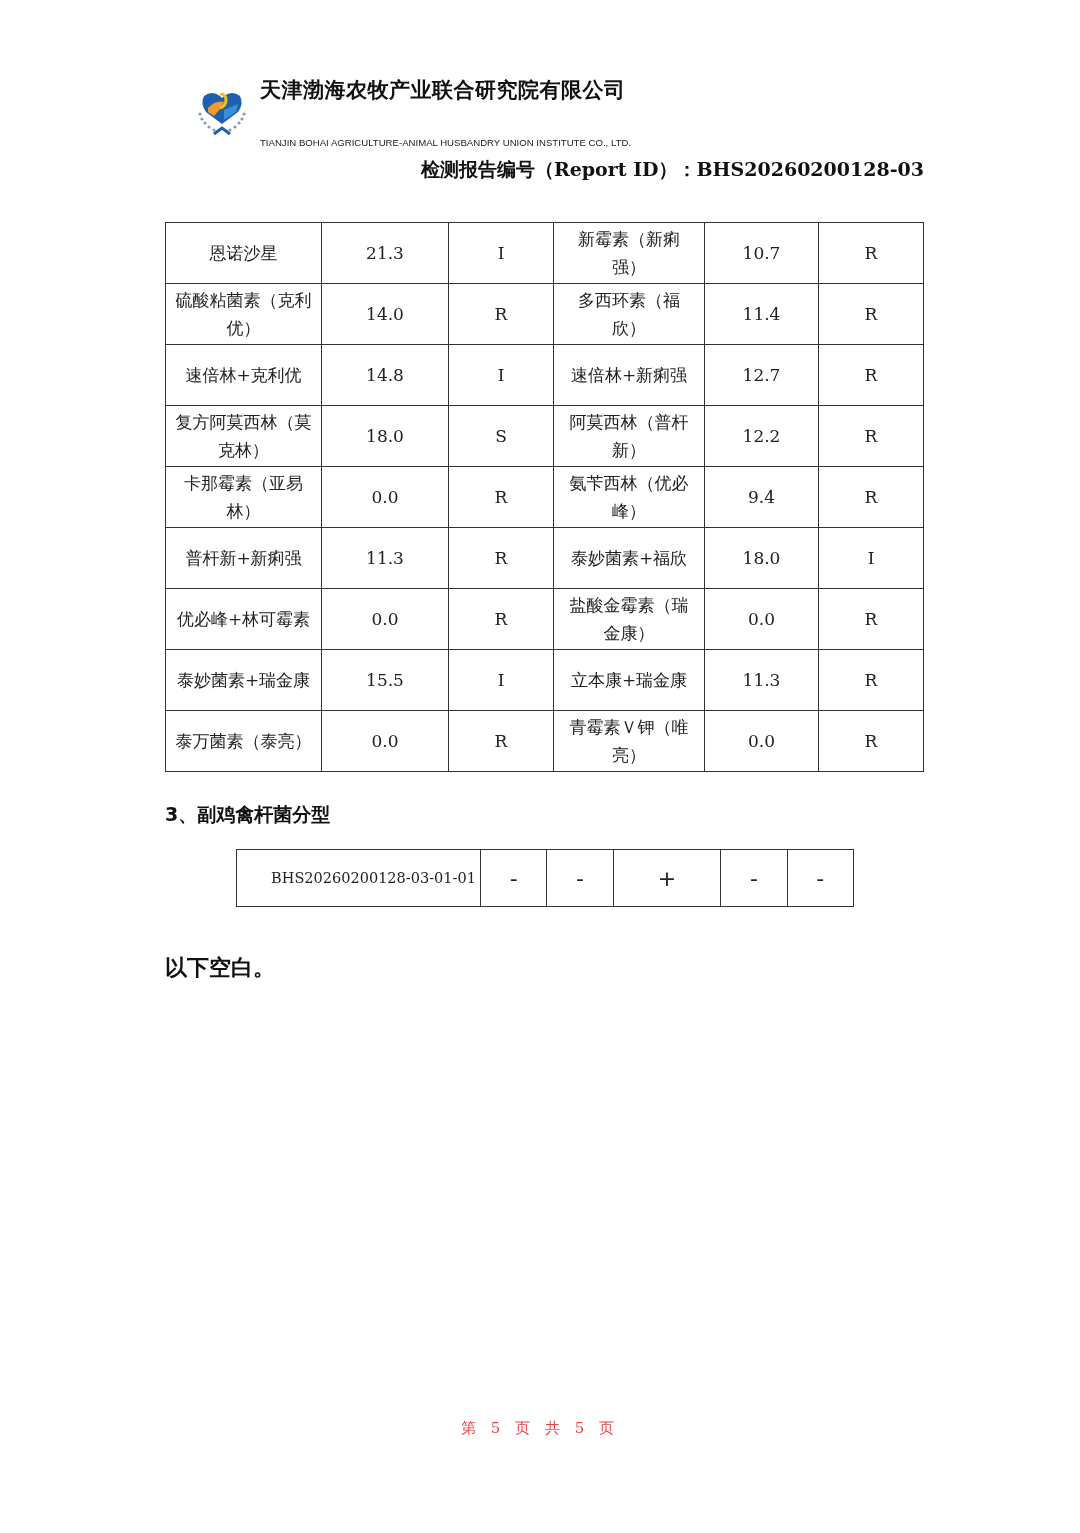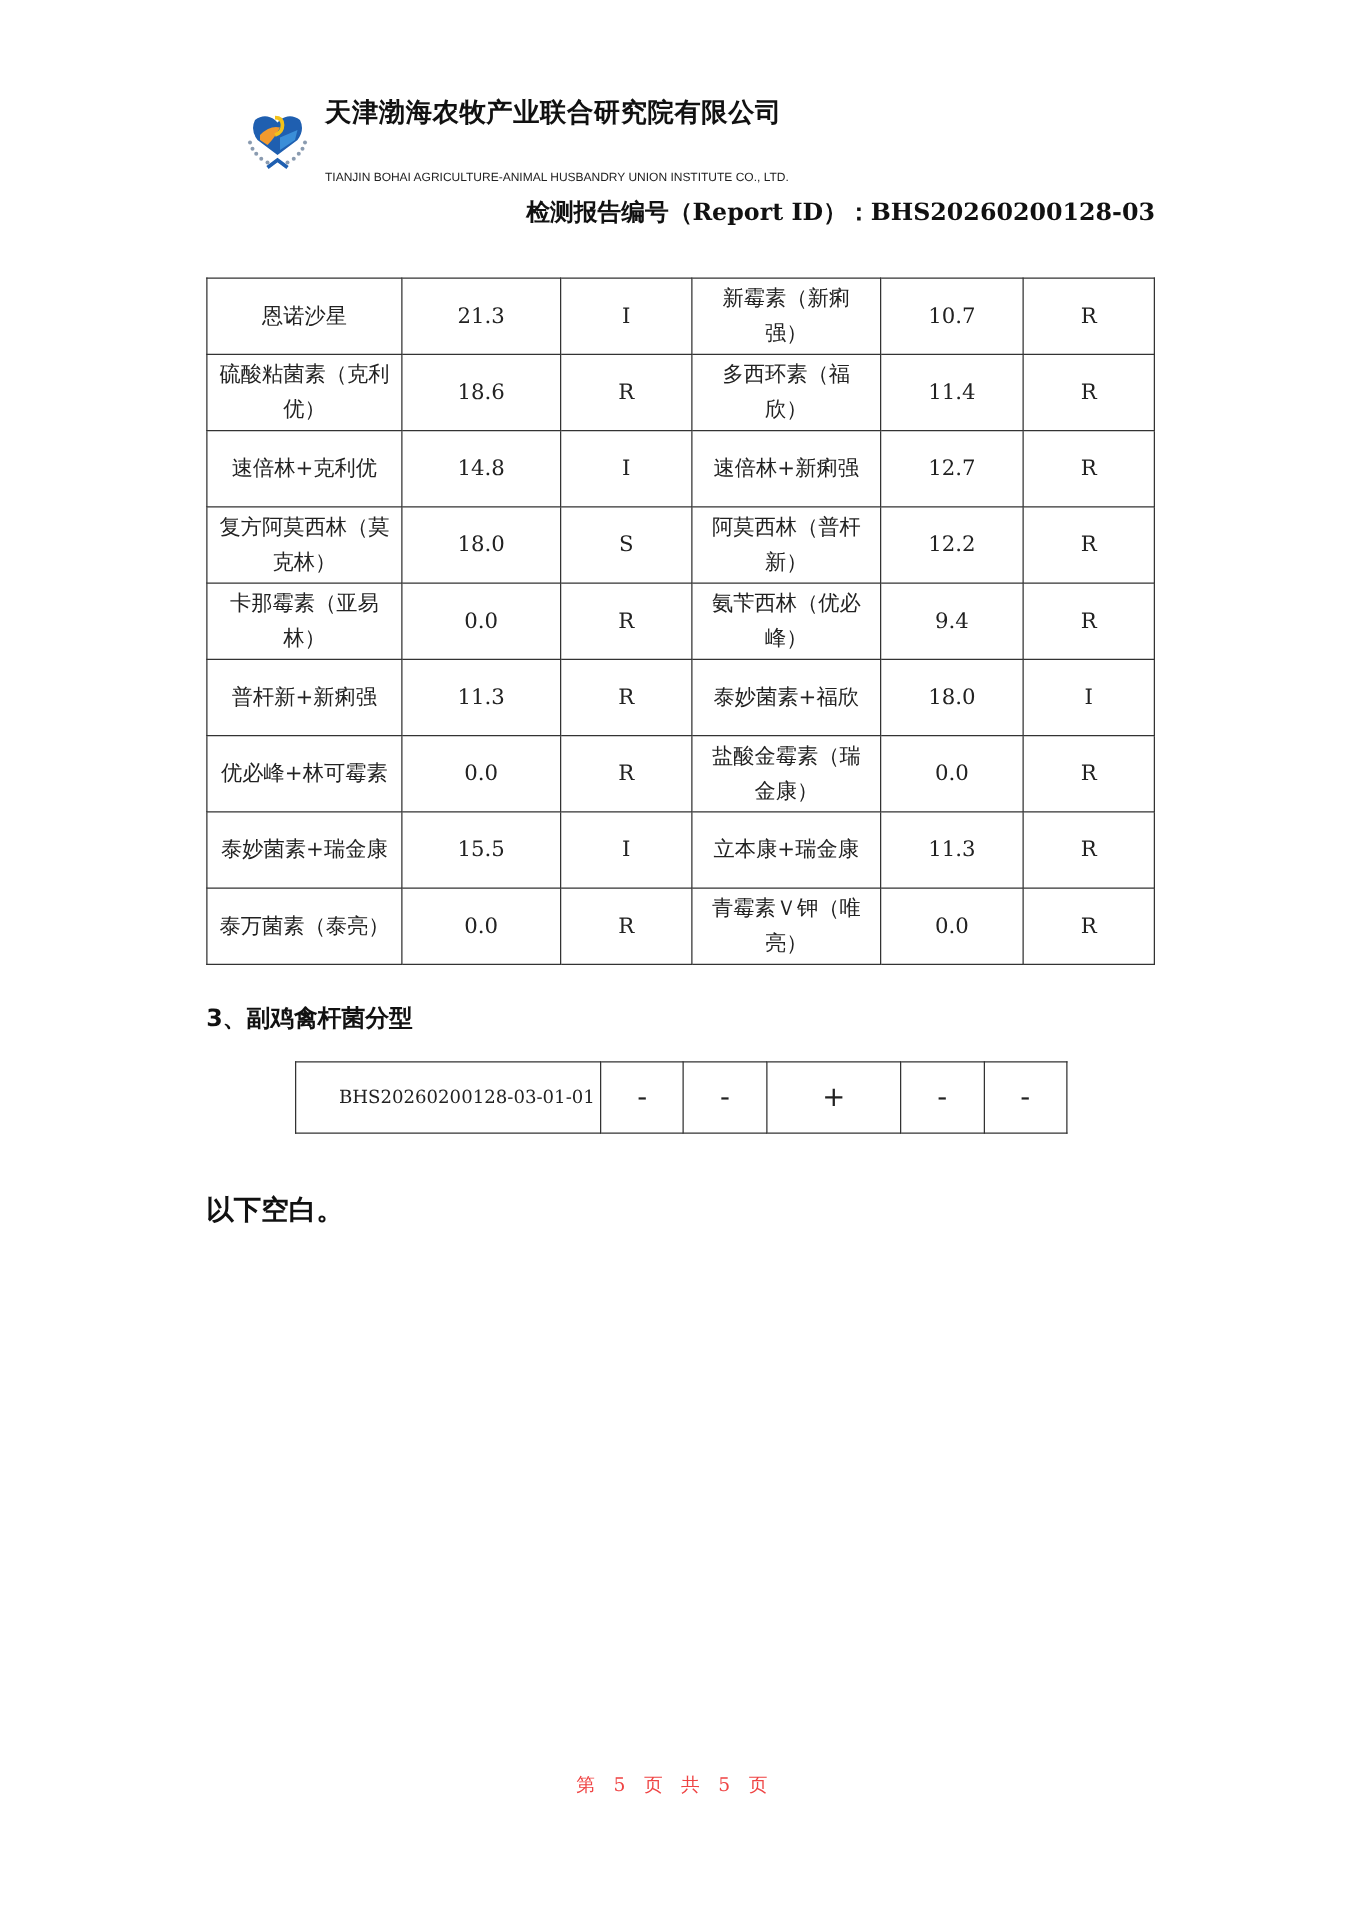--- a/index.html
+++ b/index.html
@@ -64,21 +64,21 @@
       <tr>
         <td class="name">恩诺沙星</td>
         <td class="val">21.3</td>
         <td class="res">I</td>
         <td class="name2">新霉素（新痢强）</td>
         <td class="val2">10.7</td>
         <td class="res">R</td>
       </tr>
       <tr>
         <td class="name">硫酸粘菌素（克利优）</td>
-        <td class="val">18.6</td>
+        <td class="val">14.0</td>
         <td class="res">R</td>
         <td class="name2">多西环素（福欣）</td>
         <td class="val2">11.4</td>
         <td class="res">R</td>
       </tr>
       <tr>
         <td class="name">速倍林+克利优</td>
         <td class="val">14.8</td>
         <td class="res">I</td>
         <td class="name2">速倍林+新痢强</td>

